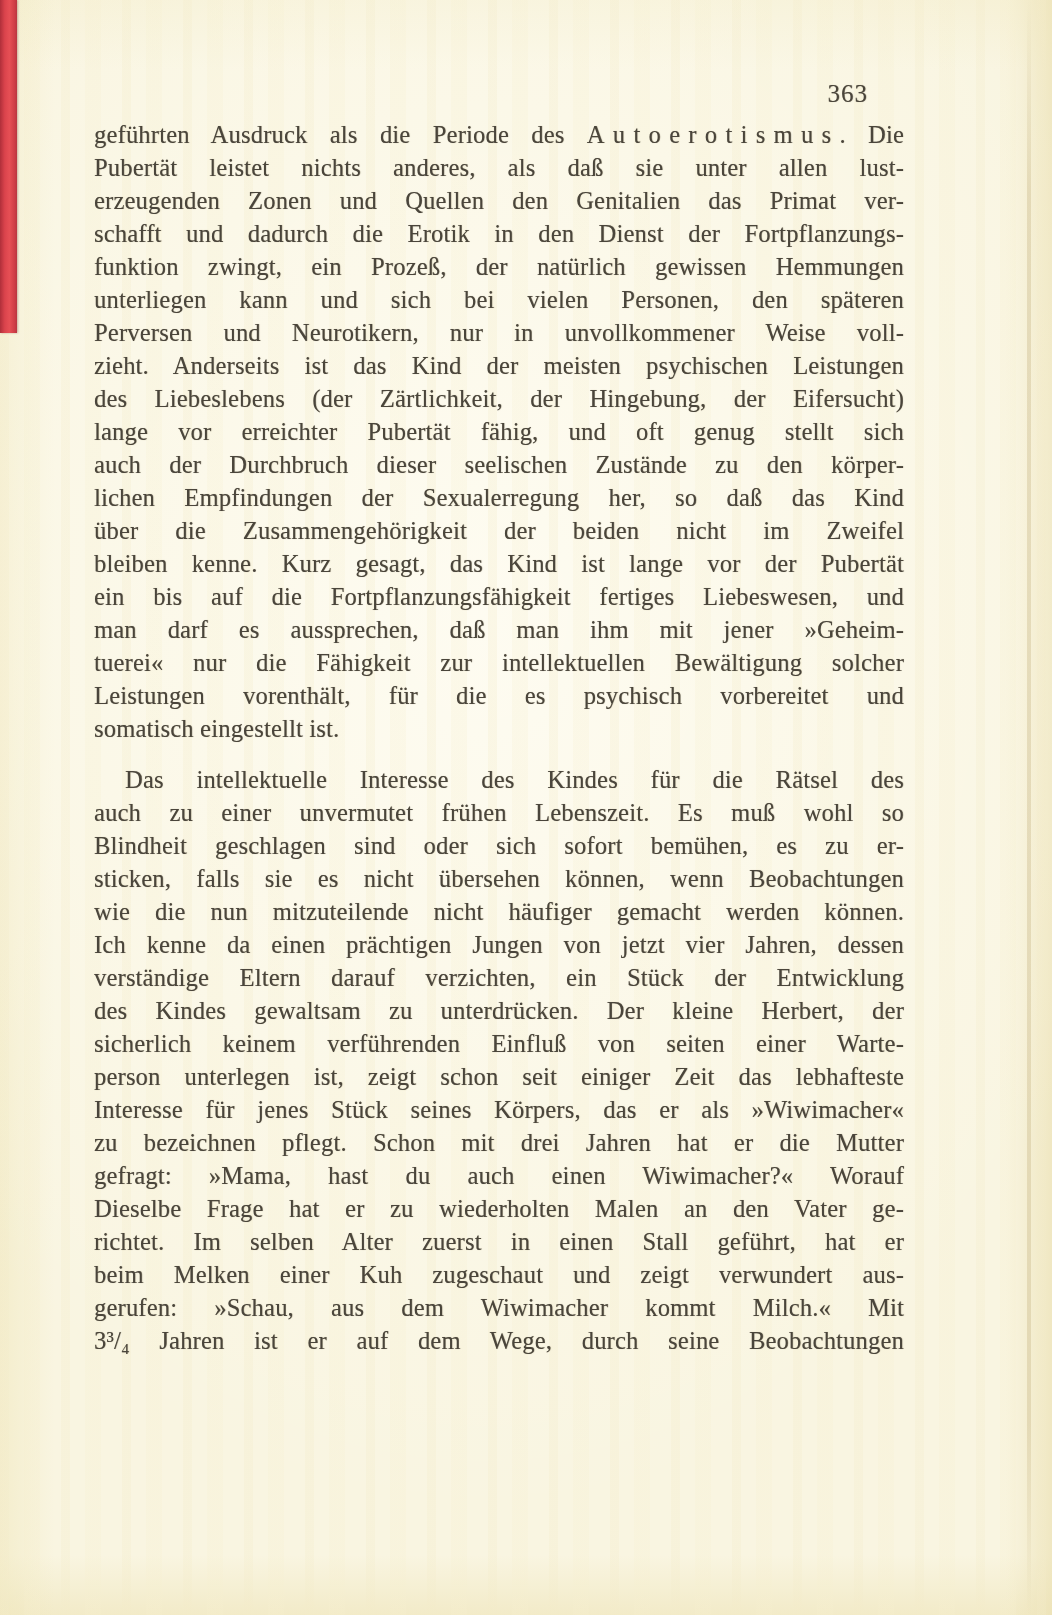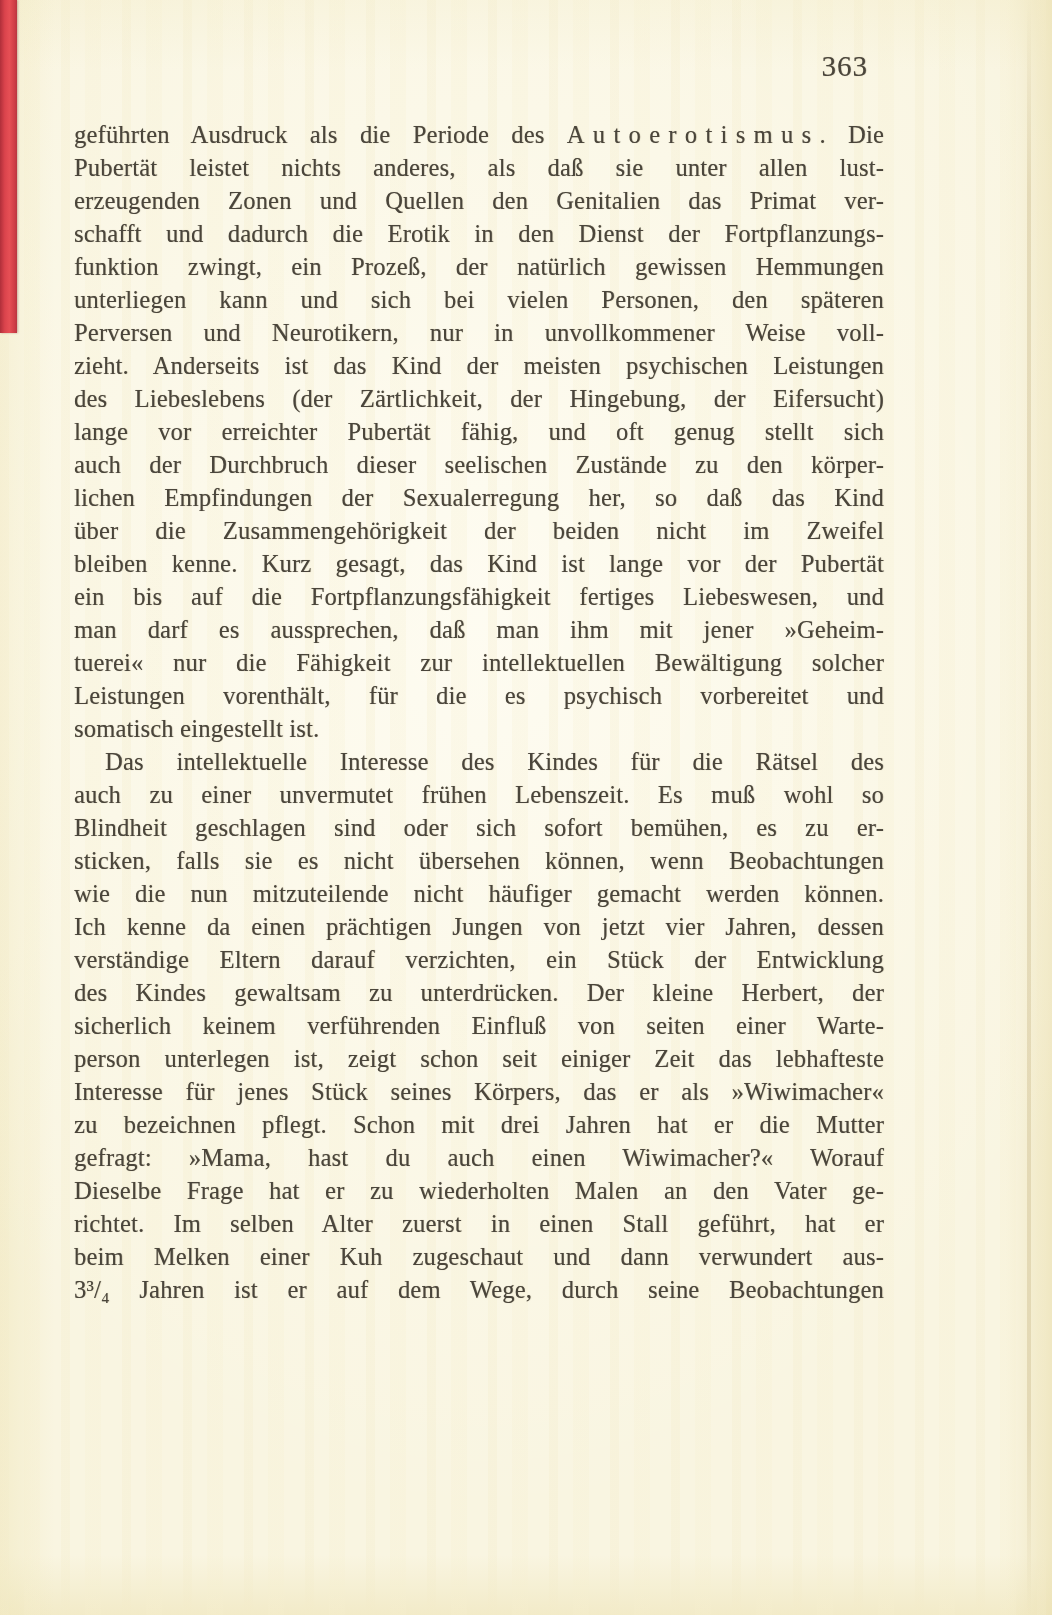--- a/index.html
+++ b/index.html
@@ -35,39 +35,39 @@
       rgba(188,168,115,0.0) 0%, rgba(188,168,115,0.30) 12%,
       rgba(188,168,115,0.30) 88%, rgba(188,168,115,0.0) 100%);
     pointer-events: none;
   }
   .ribbon {
     position: absolute; left: 0; top: 0; width: 17px; height: 333px;
     background: linear-gradient(90deg, #b02f3a 0%, #da434c 28%, #e64f55 55%, #cf3d46 85%, #b93641 100%);
     box-shadow: 1px 0 2px rgba(120,40,40,0.35);
   }
   .page-number {
-    position: absolute; top: 50px; right: 184px;
-    font-size: 29px; color: #4a453b;
+    position: absolute; top: 80px; right: 184px;
+    font-size: 25px; color: #4a453b;
     letter-spacing: 1px;
     text-shadow: 0.4px 0.4px 0.7px rgba(90,80,60,0.5);
   }
   .text-column {
-    position: absolute; left: 74px; top: 118px; width: 810px;
+    position: absolute; left: 94px; top: 118px; width: 810px;
   }
   .line {
     height: 33px; line-height: 33px;
     font-size: 24.5px; color: #4a453b;
     letter-spacing: 0.2px;
     text-align: justify;
     text-align-last: justify;
     white-space: normal;
     text-shadow: 0.4px 0.4px 0.7px rgba(95,85,62,0.55);
   }
   .line.no-stretch { text-align-last: left; }
-  .line.indent { text-indent: 31px; }
+  .line.indent { text-indent: 31px; margin-top: 18px; }
   .spaced { letter-spacing: 0.34em; }
 </style>
 </head>
 <body>
 
 <div class="page">
   <div class="texture"></div>
   <div class="edge-line"></div>
   <div class="ribbon"></div>
   <div class="page-number">363</div>
@@ -102,17 +102,18 @@
         <div class="line"><span>Ich kenne da einen prächtigen Jungen von jetzt vier Jahren, dessen</span></div>
         <div class="line"><span>verständige Eltern darauf verzichten, ein Stück der Entwicklung</span></div>
         <div class="line"><span>des Kindes gewaltsam zu unterdrücken.  Der kleine Herbert, der</span></div>
         <div class="line"><span>sicherlich keinem verführenden Einfluß von seiten einer Warte-</span></div>
         <div class="line"><span>person unterlegen ist, zeigt schon seit einiger Zeit das lebhafteste</span></div>
         <div class="line"><span>Interesse für jenes Stück seines Körpers, das er als »Wiwimacher«</span></div>
         <div class="line"><span>zu bezeichnen pflegt.  Schon mit drei Jahren hat er die Mutter</span></div>
         <div class="line"><span>gefragt:  »Mama, hast du auch einen Wiwimacher?«  Worauf</span></div>
         <div class="line"><span>Dieselbe Frage hat er zu wiederholten Malen an den Vater ge-</span></div>
         <div class="line"><span>richtet.  Im selben Alter zuerst in einen Stall geführt, hat er</span></div>
-        <div class="line"><span>beim Melken einer Kuh zugeschaut und dann verwundert aus-</span></div>
+        <div class="line"><span>beim Melken einer Kuh zugeschaut und zeigt verwundert aus-</span></div>
+        <div class="line"><span>gerufen: »Schau, aus dem Wiwimacher kommt Milch.«  Mit</span></div>
         <div class="line"><span>3³/₄ Jahren ist er auf dem Wege, durch seine Beobachtungen</span></div>
       </div>
     </div>
 </div>
 
 </body></html>

